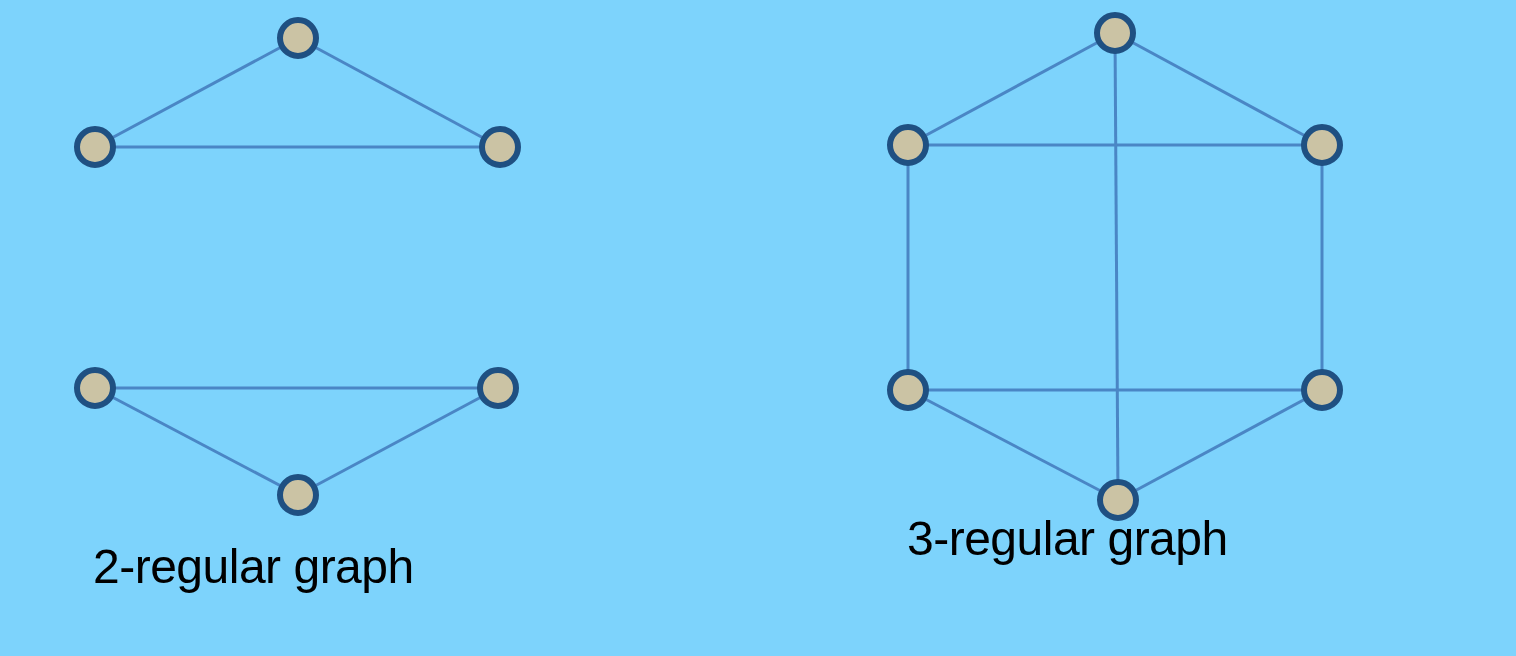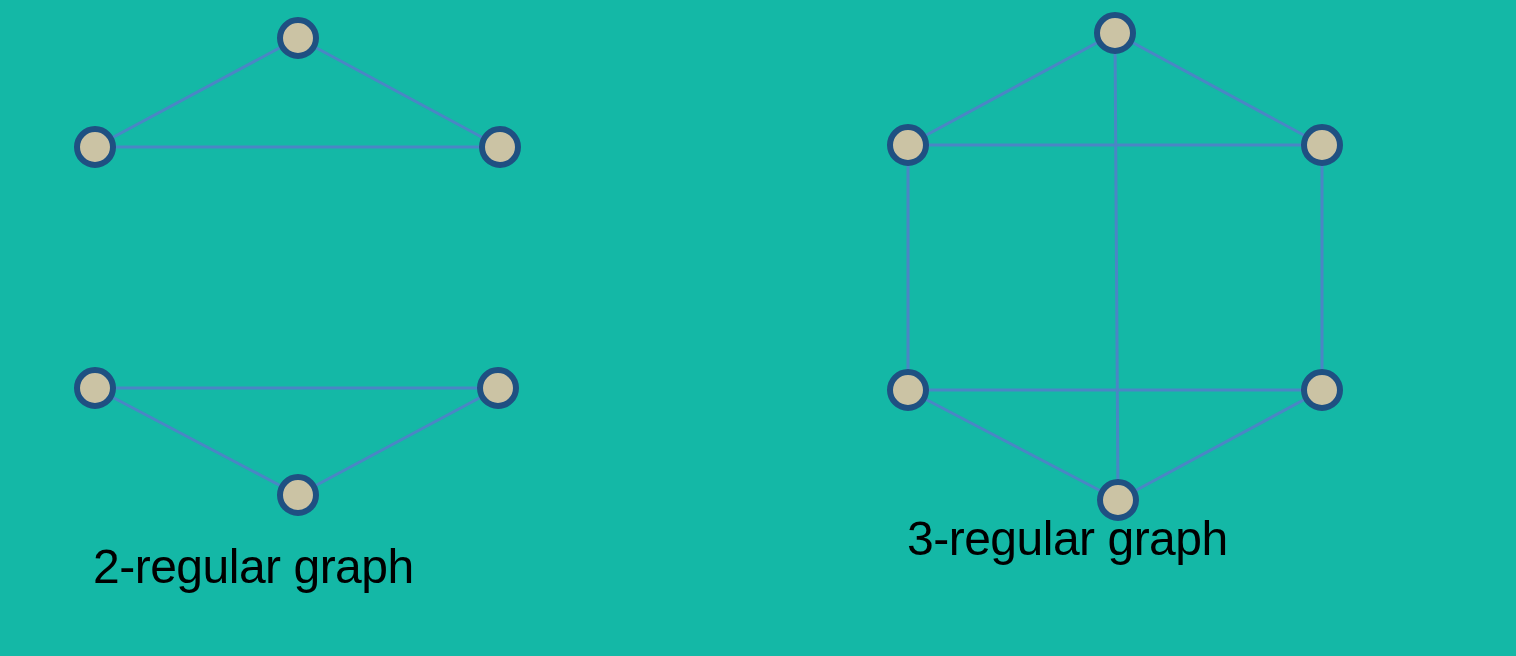--- a/index.html
+++ b/index.html
@@ -10,21 +10,21 @@
   body {
     width: 1516px;
     height: 656px;
     font-family: "Liberation Sans", sans-serif;
     overflow: hidden;
   }
   #figure {
     position: relative;
     width: 1516px;
     height: 656px;
-    background: #14b8a6;
+    background: #7dd3fc;
   }
   #graph-canvas {
     position: absolute;
     left: 0;
     top: 0;
     width: 1516px;
     height: 656px;
     display: block;
   }
   .caption {

